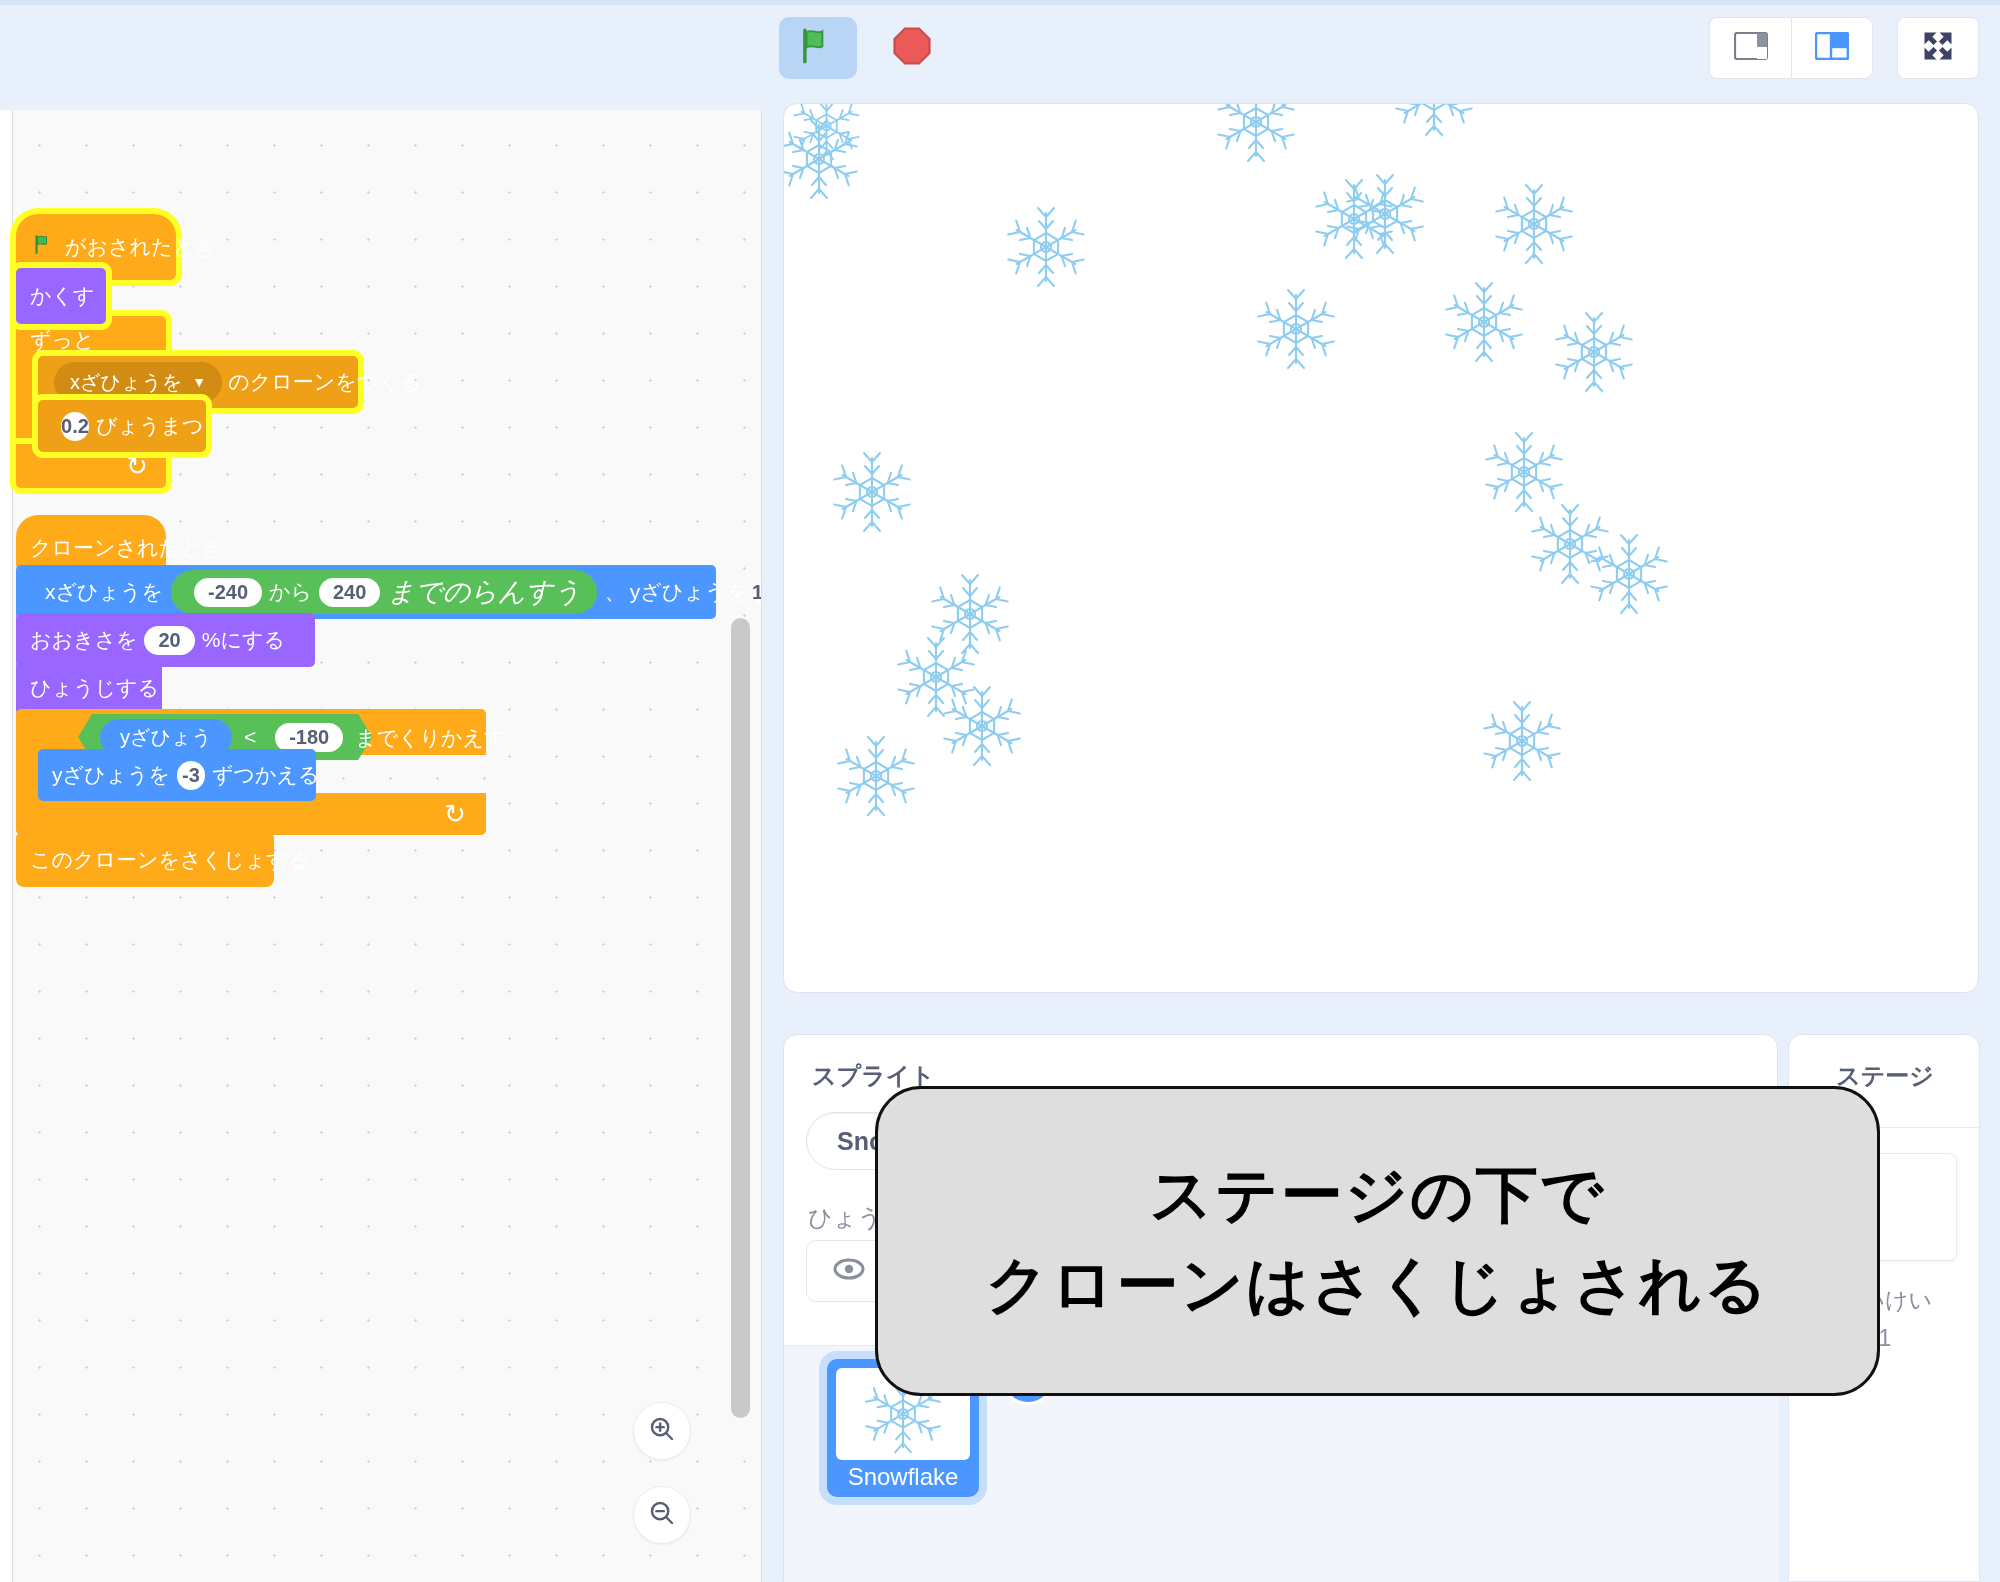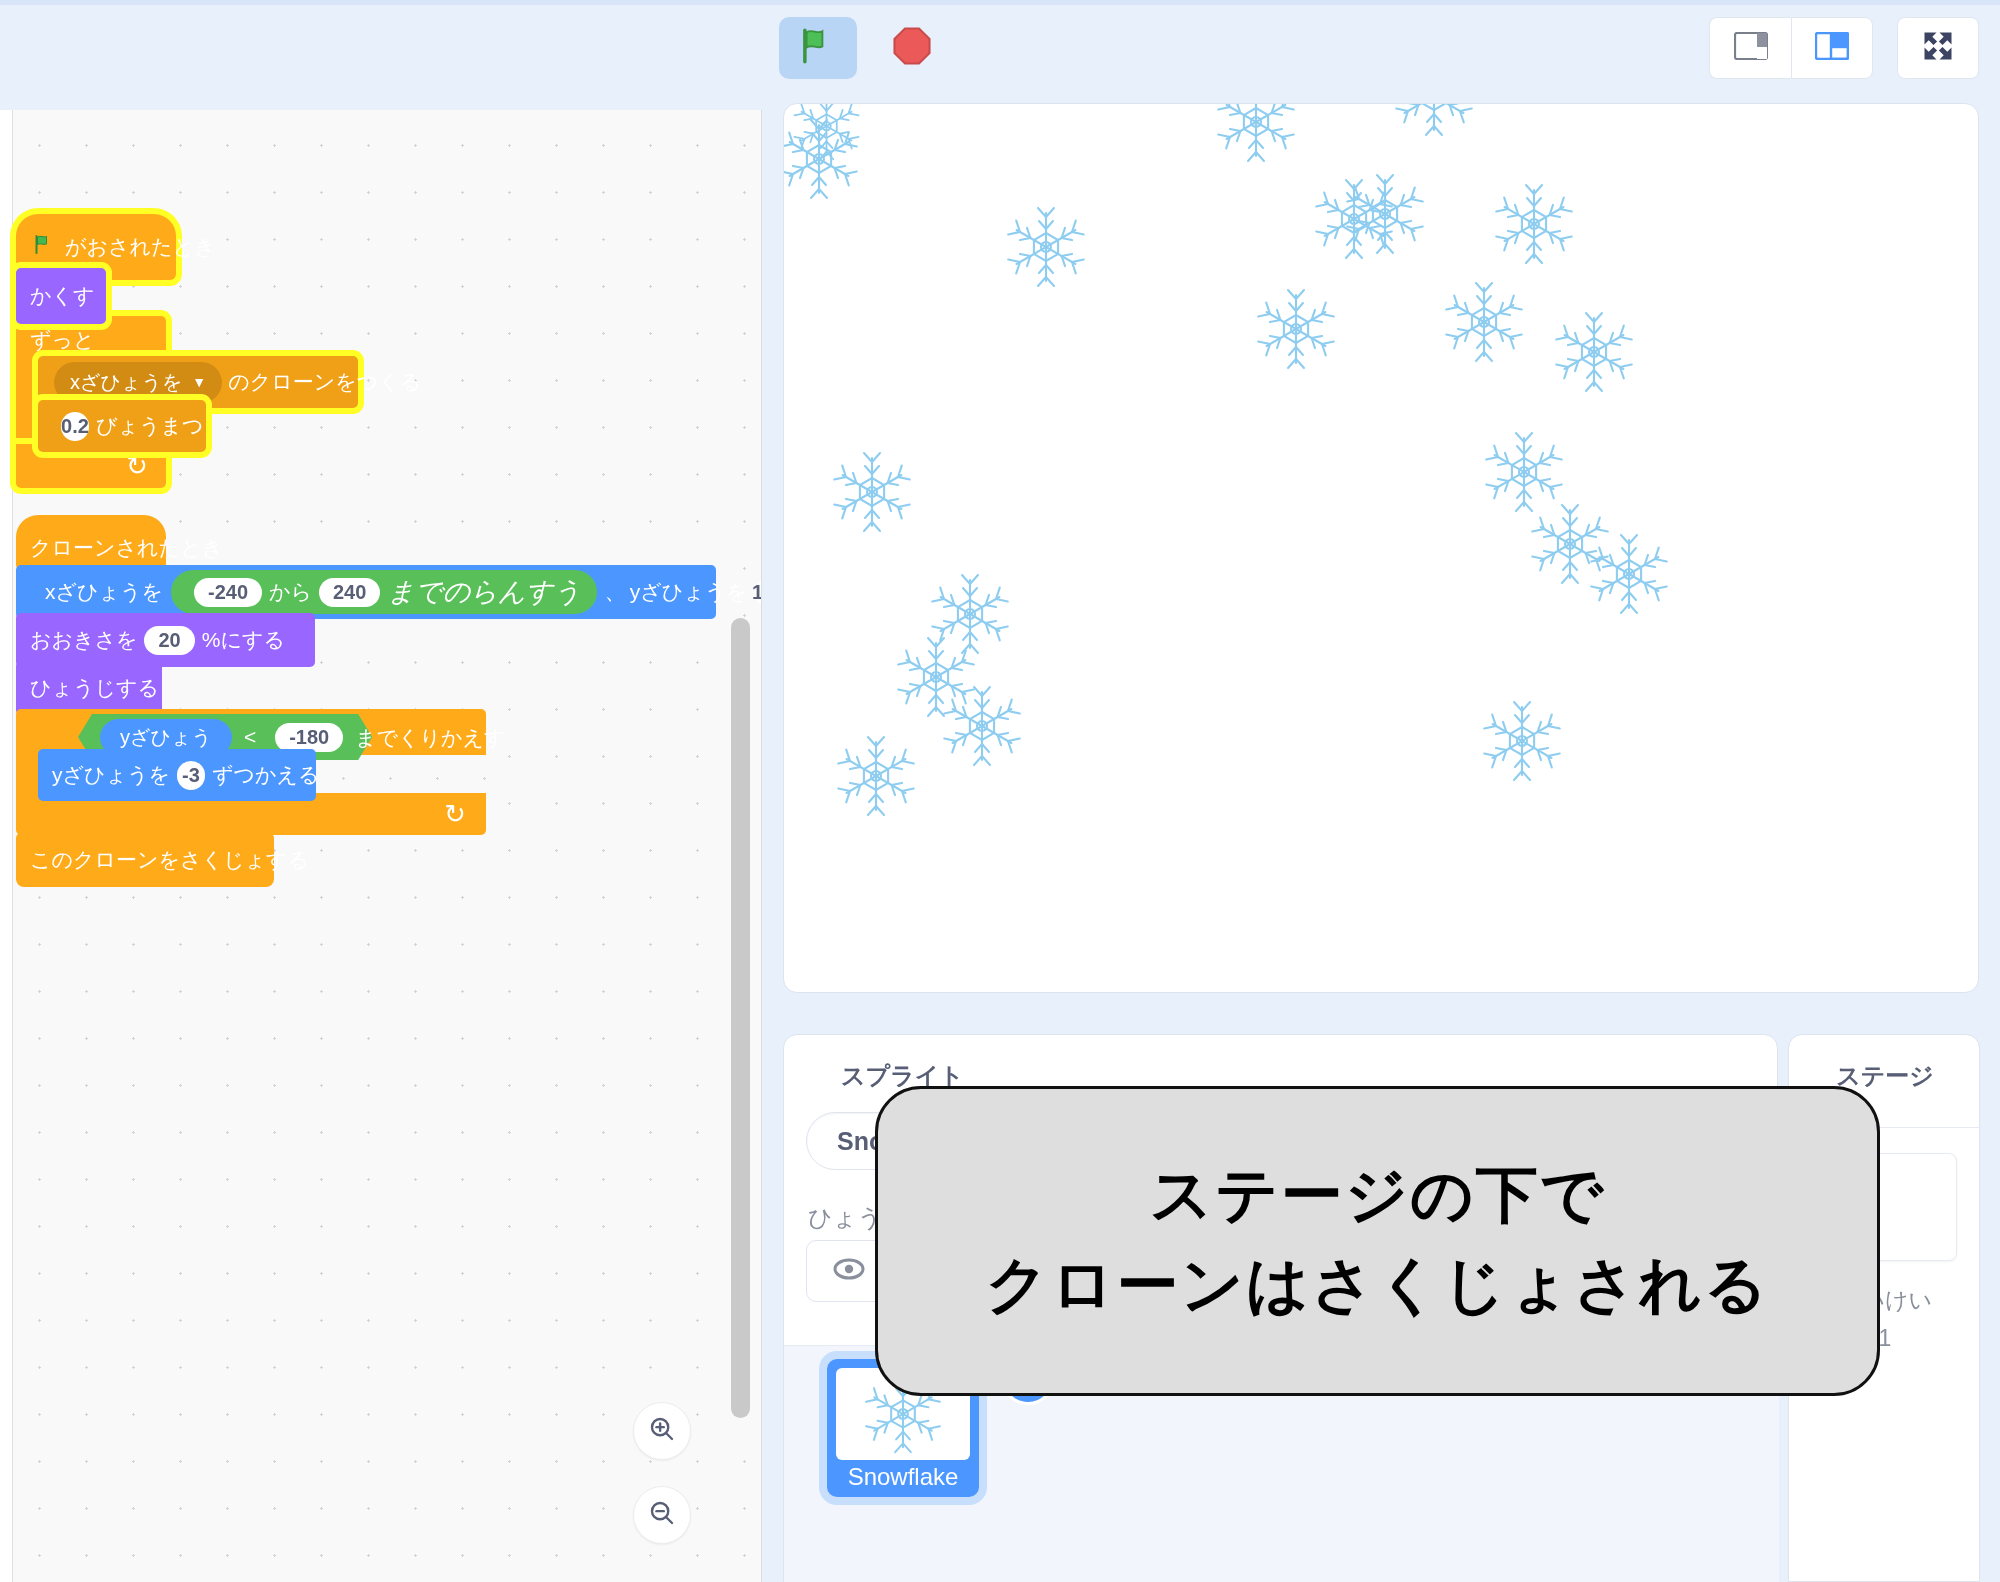--- a/index.html
+++ b/index.html
@@ -83,21 +83,21 @@
     position:absolute; left:783px; top:103px; width:1196px; height:890px;
     background:#fff; border-radius:14px; border:1px solid #dde3ef;
     overflow:hidden;
   }
 
   
   #sprite-pane{
     position:absolute; left:783px; top:1034px; width:995px; height:548px;
     background:#fff; border-radius:14px 14px 0 0; border:1px solid #dde3ef;
   }
-  #sprite-pane-header{ position:absolute; left:28px; top:25px; font-size:24px; font-weight:700; color:#575e75;margin-left:29px;}
+  #sprite-pane-header{ position:absolute; left:28px; top:25px; font-size:24px; font-weight:700; color:#575e75;}
   #sprite-name-field{
     position:absolute; left:22px; top:77px; width:230px; height:58px; border-radius:999px;
     background:#fff; border:1px solid #e0e4ef; box-shadow:inset 0 1px 2px rgba(0,0,0,.05);
     display:flex; align-items:center; padding:0 30px; font-size:25px; font-weight:700; color:#575e75;
   }
   #show-label{ position:absolute; left:24px; top:167px; font-size:24px; color:#8a8f9c;}
   #show-toggle{
     position:absolute; left:22px; top:205px; width:86px; height:62px; border-radius:10px;
     background:#fff; border:1px solid #e0e4ef; display:flex;align-items:center;justify-content:center;
   }

